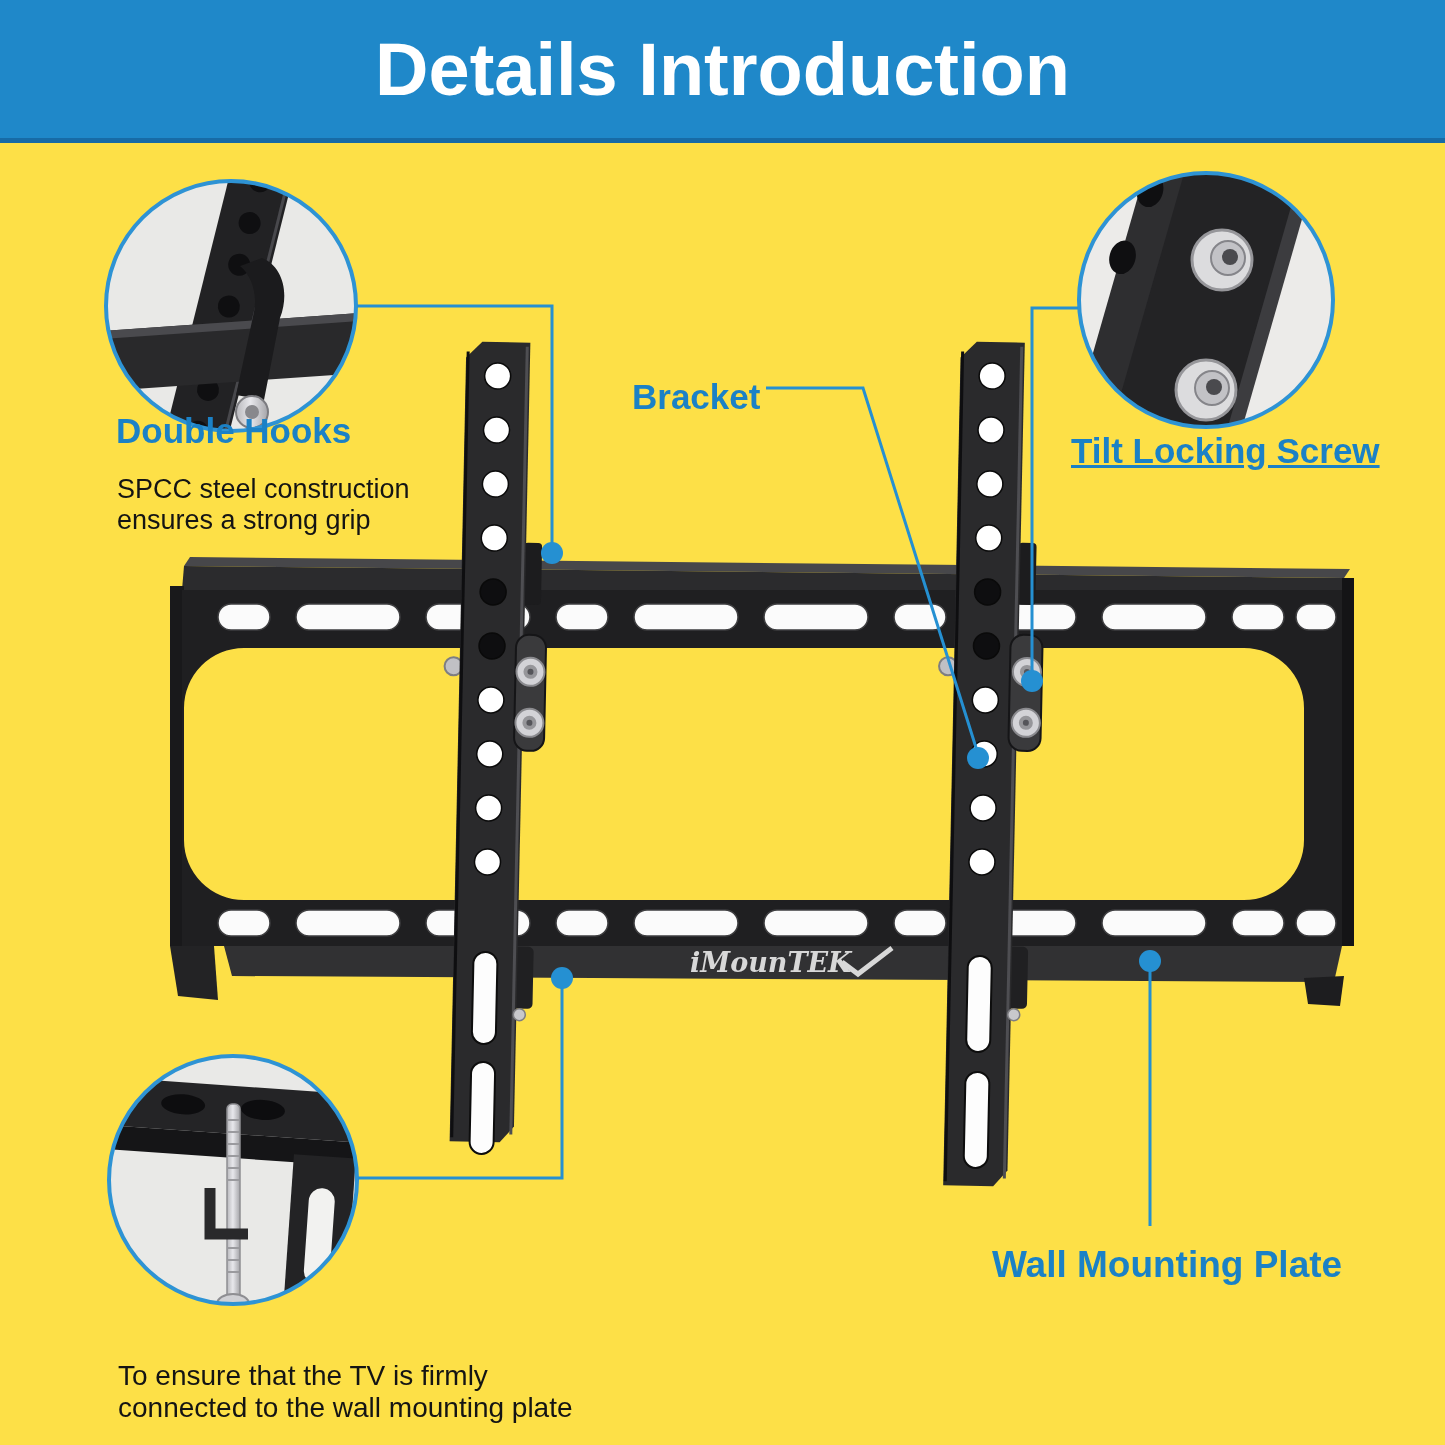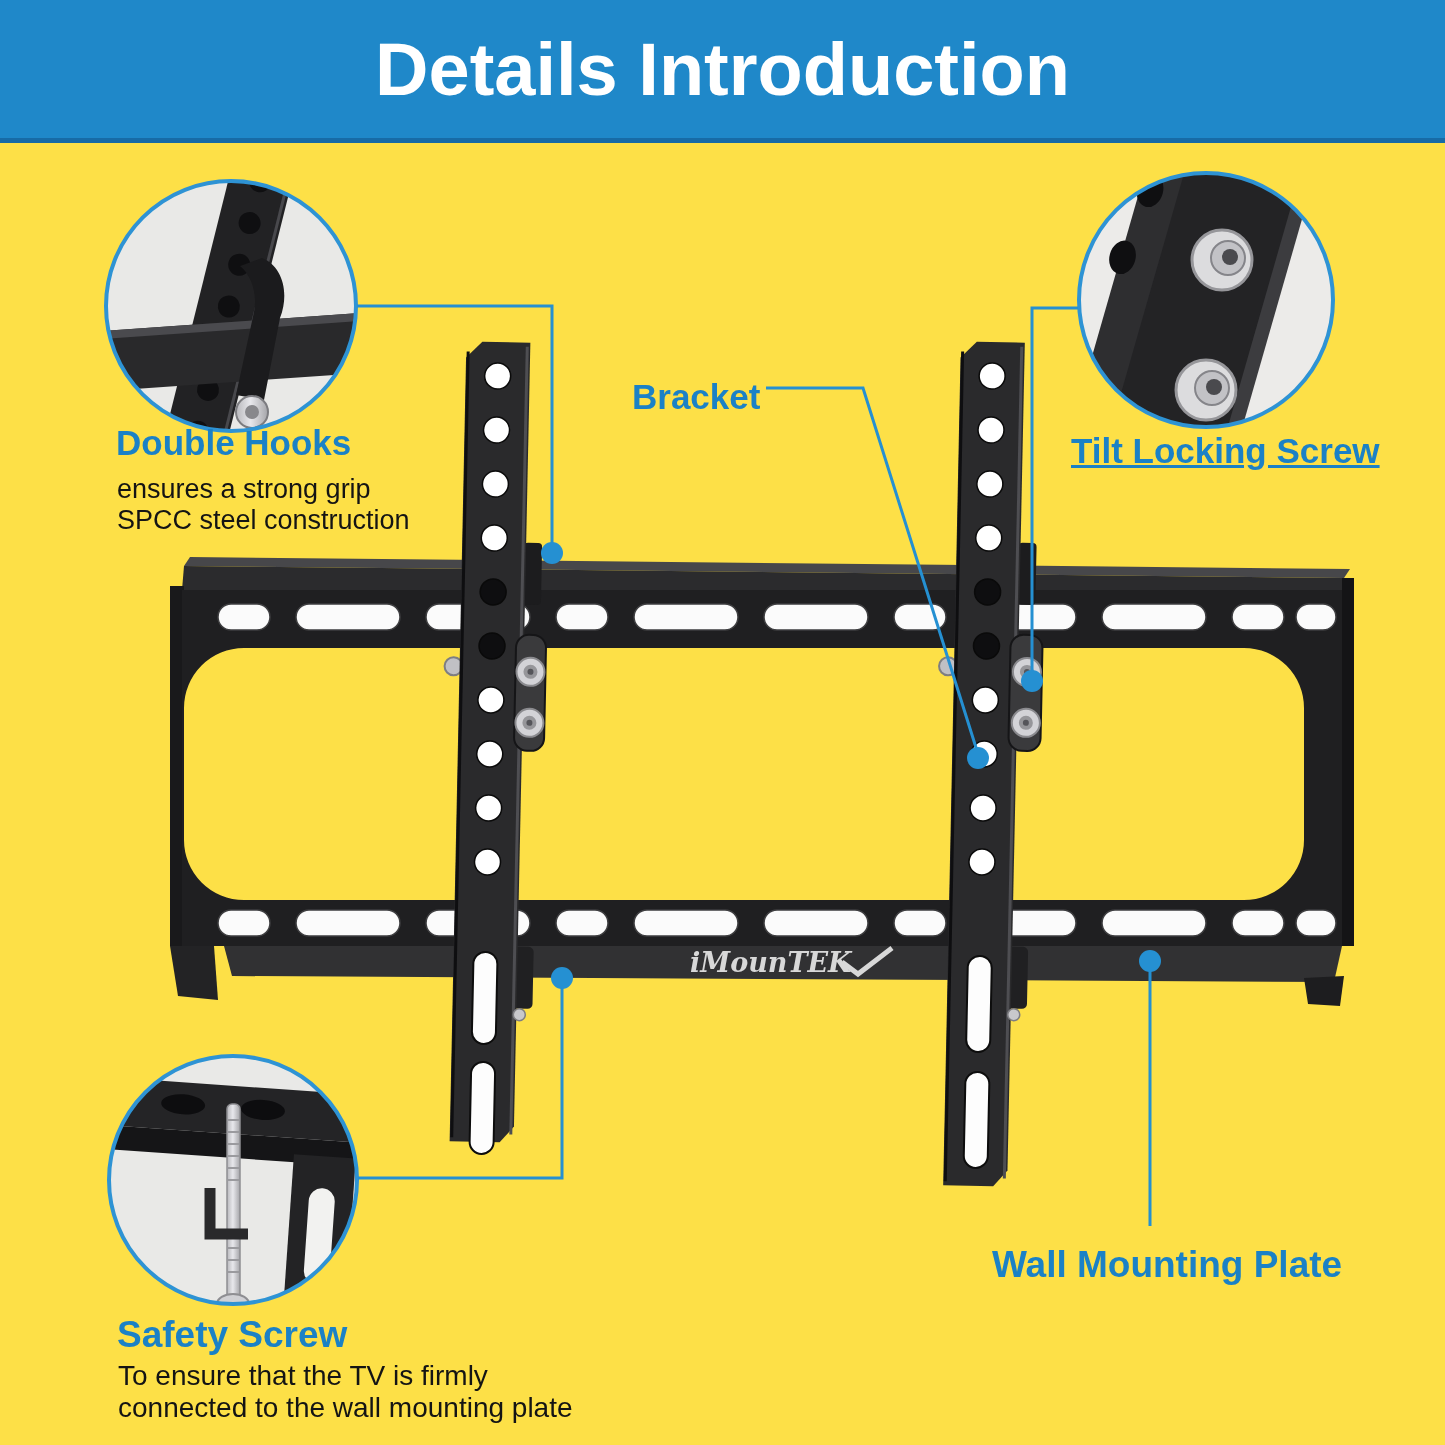--- a/index.html
+++ b/index.html
@@ -246,33 +246,32 @@
       </g>
       <g fill="#2590d2">
         <circle cx="552" cy="553" r="11"></circle>
         <circle cx="978" cy="758" r="11"></circle>
         <circle cx="1032" cy="681" r="11"></circle>
         <circle cx="562" cy="978" r="11"></circle>
         <circle cx="1150" cy="961" r="11"></circle>
       </g>
     </svg>
 
-    <div class="lbl callout-title" style="left:116px;top:424px;">Double Hooks</div>
+    <div class="lbl callout-title" style="left:116px;top:412px;">Double Hooks</div>
     <div class="lbl callout-desc" style="left:117px;top:474px;">
+      <div>SPCC steel construction</div>
       <div>ensures a strong grip</div>
-      <div>SPCC steel construction</div>
     </div>
 
     <div class="lbl callout-title" style="left:632px;top:366px;margin-top:12px;">Bracket</div>
 
     <div class="lbl callout-title" style="left:1071px;top:432px;text-decoration:underline;">Tilt Locking Screw</div>
     <div class="lbl callout-desc" style="left:1072px;top:474px;">
     </div>
 
-    <div class="lbl callout-title big-title" style="left:117px;top:1316px;">Safety Screw</div>
     <div class="lbl callout-desc" style="left:118px;top:1360px;font-size:28px;line-height:32px;">
       <div>To ensure that the TV is firmly</div>
       <div>connected to the wall mounting plate</div>
     </div>
 
     <div class="lbl callout-title big-title" style="left:992px;top:1246px;">Wall Mounting Plate</div>
 
   </div>
 </div>
 

